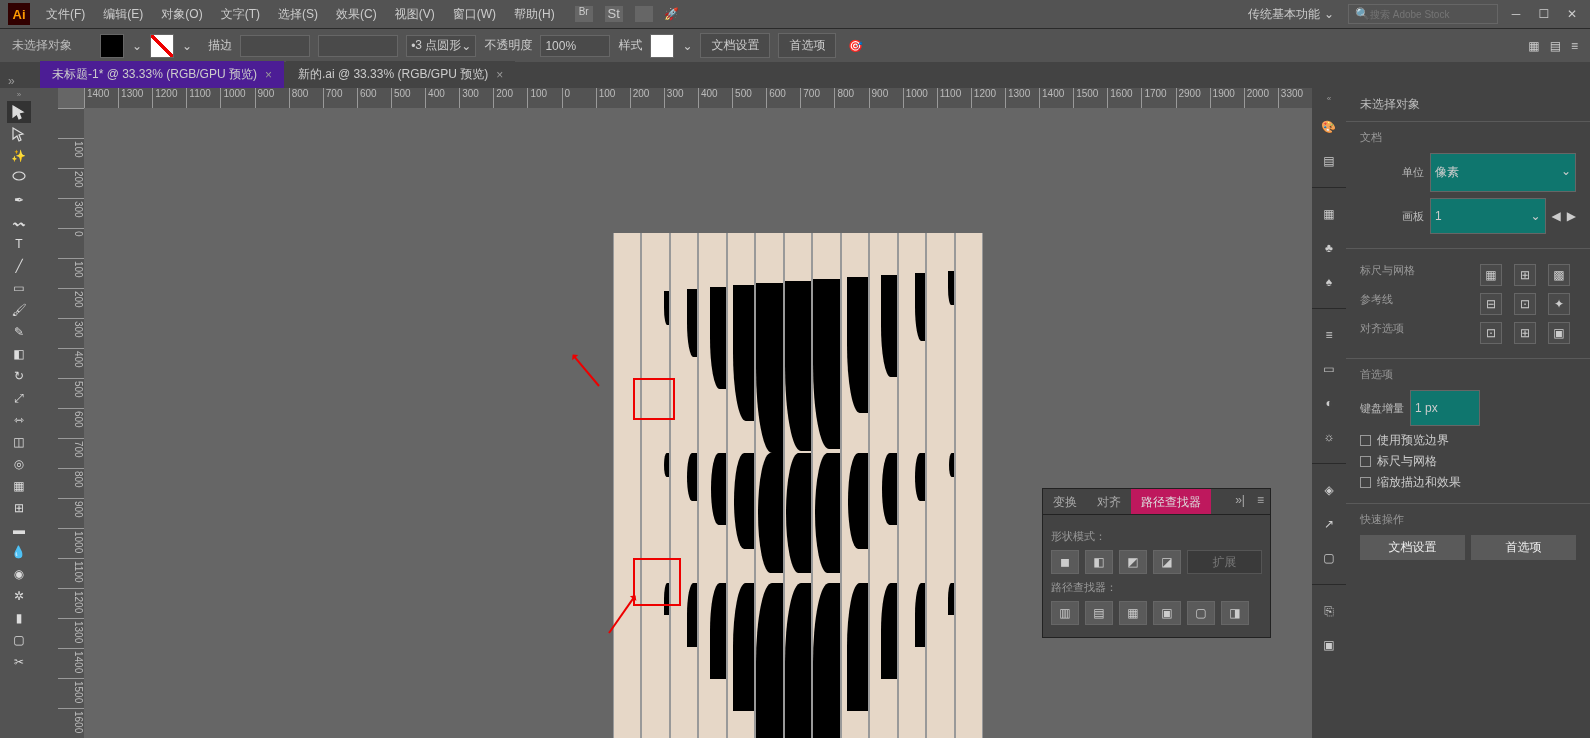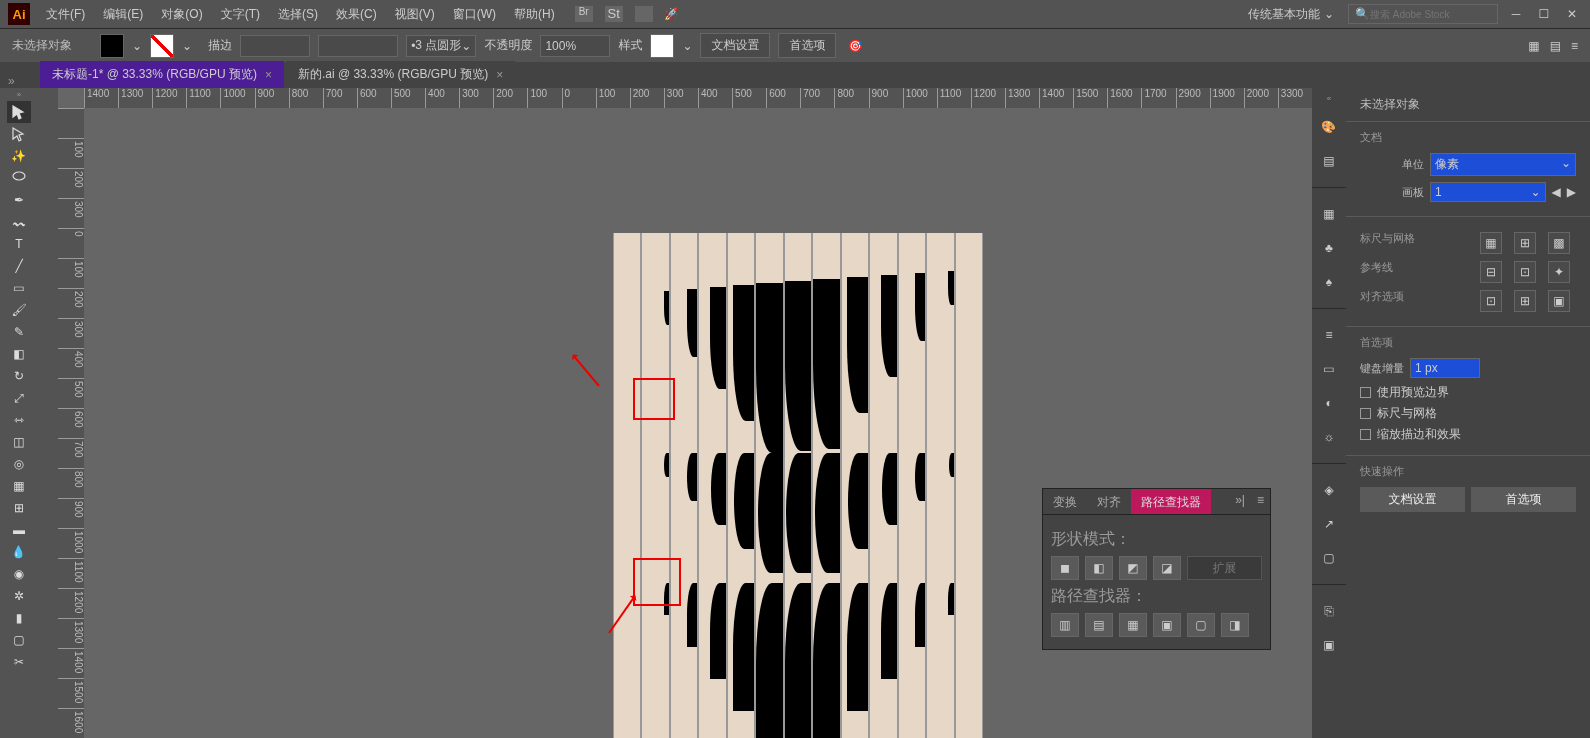--- a/index.html
+++ b/index.html
@@ -51,32 +51,32 @@
 .dock hr{width:100%;border:0;border-top:1px solid #2a2a2a;margin:2px 0}
 
 .props{width:244px;background:#434343;display:flex;flex-direction:column}
 .ptabs{height:28px;display:flex;border-bottom:1px solid #2a2a2a}
 .ptabs .pt{padding:6px 14px;cursor:pointer}
 .ptabs .pt.active{background:#353535}
 .psec{padding:8px 14px;border-bottom:1px solid #5a5a5a}
 .pttl{color:#999;font-size:11px;margin-bottom:8px}
 .prow{display:flex;align-items:center;gap:6px;margin:6px 0}
 .prow label{color:#bbb;width:64px;text-align:right;font-size:11px}
-.prow .sel{flex:1;background:#1d4ed8;border:1px solid #666;padding:2px 4px;display:flex;justify-content:space-between}
+.prow .sel{flex:1;background:#0f766e;border:1px solid #666;padding:10px 4px;display:flex;justify-content:space-between}
 .pbtn{flex:1;background:#5a5a5a;border:none;padding:4px;text-align:center;cursor:pointer;color:#eee}
 .ibtn{width:22px;height:22px;background:#4a4a4a;border:1px solid #666;margin-right:6px;display:flex;align-items:center;justify-content:center}
 .cb{display:flex;align-items:center;gap:6px;margin:4px 0}
 .cb .box{width:11px;height:11px;border:1px solid #999}
 
 .pf{position:absolute;left:1042px;top:488px;width:229px;background:#434343;border:1px solid #222}
 .pf .pftabs{display:flex;border-bottom:1px solid #222;height:26px}
 .pf .pftabs div{padding:5px 10px;cursor:pointer;color:#aaa}
 .pf .pftabs div.a{background:#be185d;color:#ddd}
 .pf .pfbody{padding:8px}
-.pf .sect{color:#999;font-size:16px;margin:6px 0}
+.pf .sect{color:#999;font-size:11px;margin:6px 0}
 .pf .brow{display:flex;gap:6px;margin:4px 0}
 .pf .bb{width:28px;height:24px;background:#5a5a5a;border:1px solid #666;display:flex;align-items:center;justify-content:center}
 .pf .exp{flex:1;background:#3a3a3a;border:1px solid #555;color:#777;display:flex;align-items:center;justify-content:center}
 </style>
 </head>
 <body>
 
 <div class="menubar">
   <div class="ai-logo">Ai</div>
   <div class="mi">文件(F)</div>

